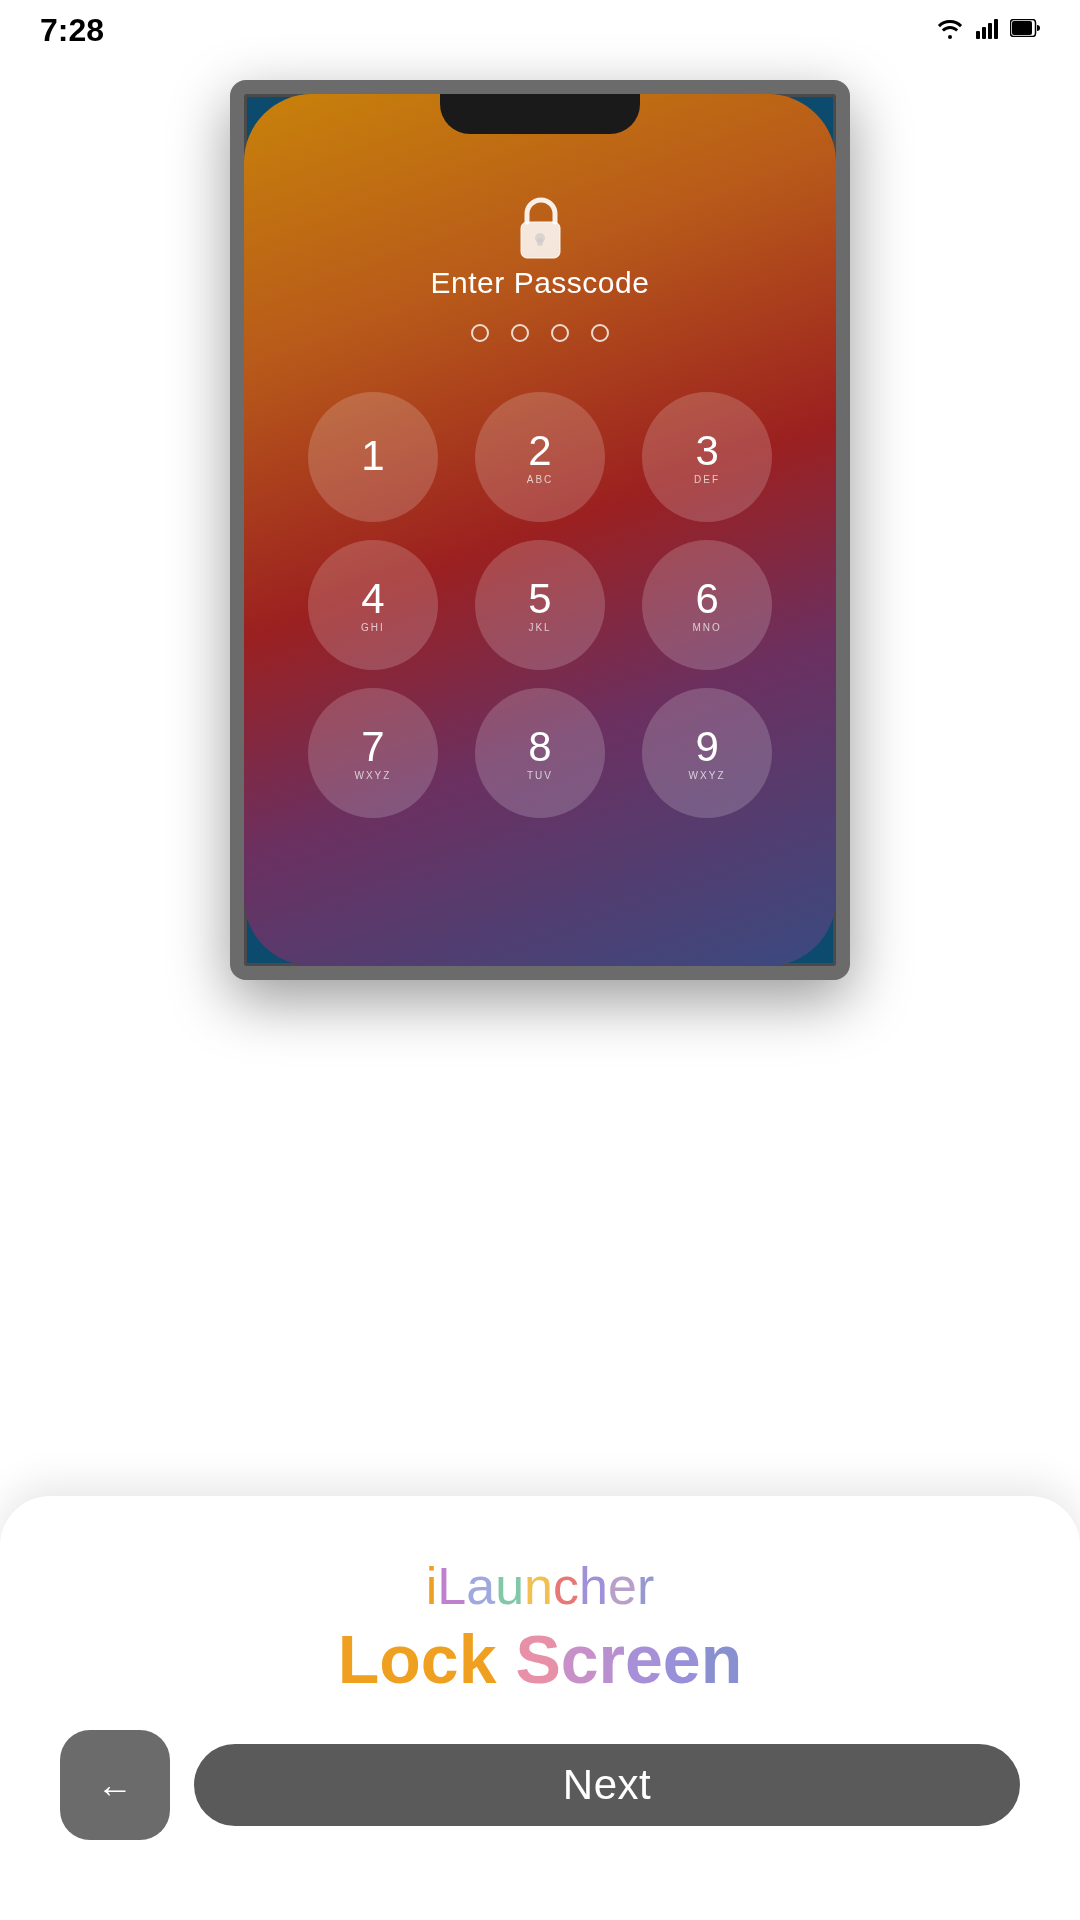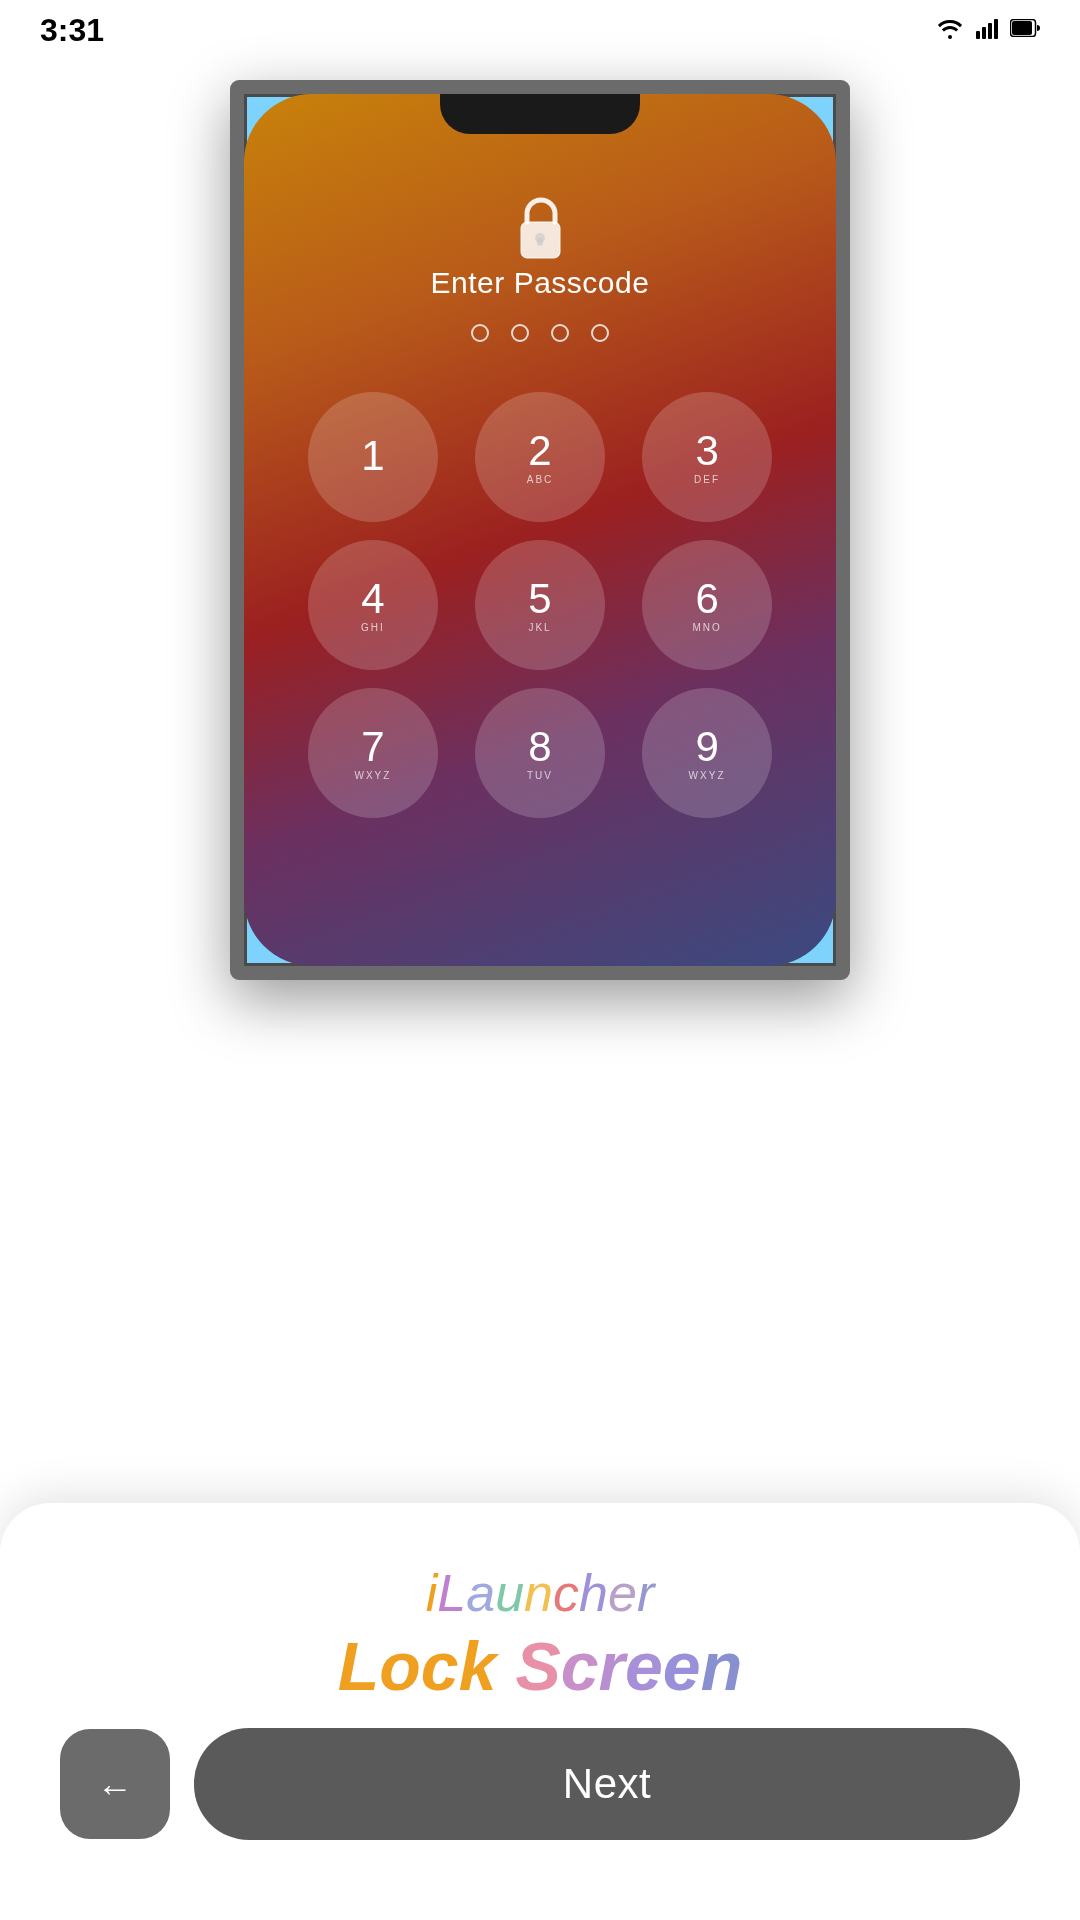--- a/index.html
+++ b/index.html
@@ -46,25 +46,25 @@
       transform: translateX(-50%);
       width: 620px;
       height: 900px;
       z-index: 10;
     }
 
     
     .phone-frame {
       width: 100%;
       height: 100%;
-      border-radius: 9px;
+      border-radius: 16px;
       border: 14px solid #6b6b6b;
       position: relative;
       overflow: hidden;
-      background: #7dd3fc;
+      background: #0c4a6e;
       box-shadow:
         inset 0 0 0 3px #4a4a4a,
         0 20px 60px rgba(0,0,0,0.4),
         0 0 0 2px #888 inset;
     }
 
     
     .phone-frame::before {
       content: '';
       position: absolute;
@@ -183,22 +183,21 @@
       padding: 60px 60px 80px 60px;
       box-shadow: 0 -10px 40px rgba(0,0,0,0.1);
       display: flex;
       flex-direction: column;
       align-items: center;
       z-index: 50;
     }
 
     .app-title {
       text-align: center;
-      margin-bottom: 23px;
-      font-style: italic;
+      margin-bottom: 32px;
     }
 
     .app-title-line1 {
       font-size: 52px;
       font-weight: 500;
       display: block;
       margin-bottom: 4px;
     }
 
     .app-title-line2 {
@@ -245,36 +244,36 @@
       flex-shrink: 0;
     }
 
     .back-arrow {
       color: white;
       font-size: 36px;
     }
 
     .next-btn {
       flex: 1;
-      height: 112px;
+      height: 82px;
       border-radius: 55px;
       background: #5a5a5a;
       border: none;
       color: white;
       font-size: 42px;
       font-weight: 500;
       cursor: pointer;
       letter-spacing: 0.5px;
     }
   </style>
 </head>
 <body>
 
 <div class="status-bar">
-  <span class="status-time">3:31</span>
+  <span class="status-time">7:28</span>
   <div class="status-icons">
 
     <span>
       <svg width="28" height="22" viewBox="0 0 28 22" fill="none">
         <path d="M14 18a2 2 0 1 1 0 4 2 2 0 0 1 0-4z" fill="#000"></path>
         <path d="M14 12c2.4 0 4.6 1 6.1 2.6l2.1-2.1A11.7 11.7 0 0 0 14 9a11.7 11.7 0 0 0-8.2 3.5l2.1 2.1A8.7 8.7 0 0 1 14 12z" fill="#000"></path>
         <path d="M14 6C17.9 6 21.4 7.6 24 10.2l2.1-2.1A16.4 16.4 0 0 0 14 3 16.4 16.4 0 0 0 1.9 8.1L4 10.2A13.4 13.4 0 0 1 14 6z" fill="#000"></path>
       </svg>
     </span>
 

